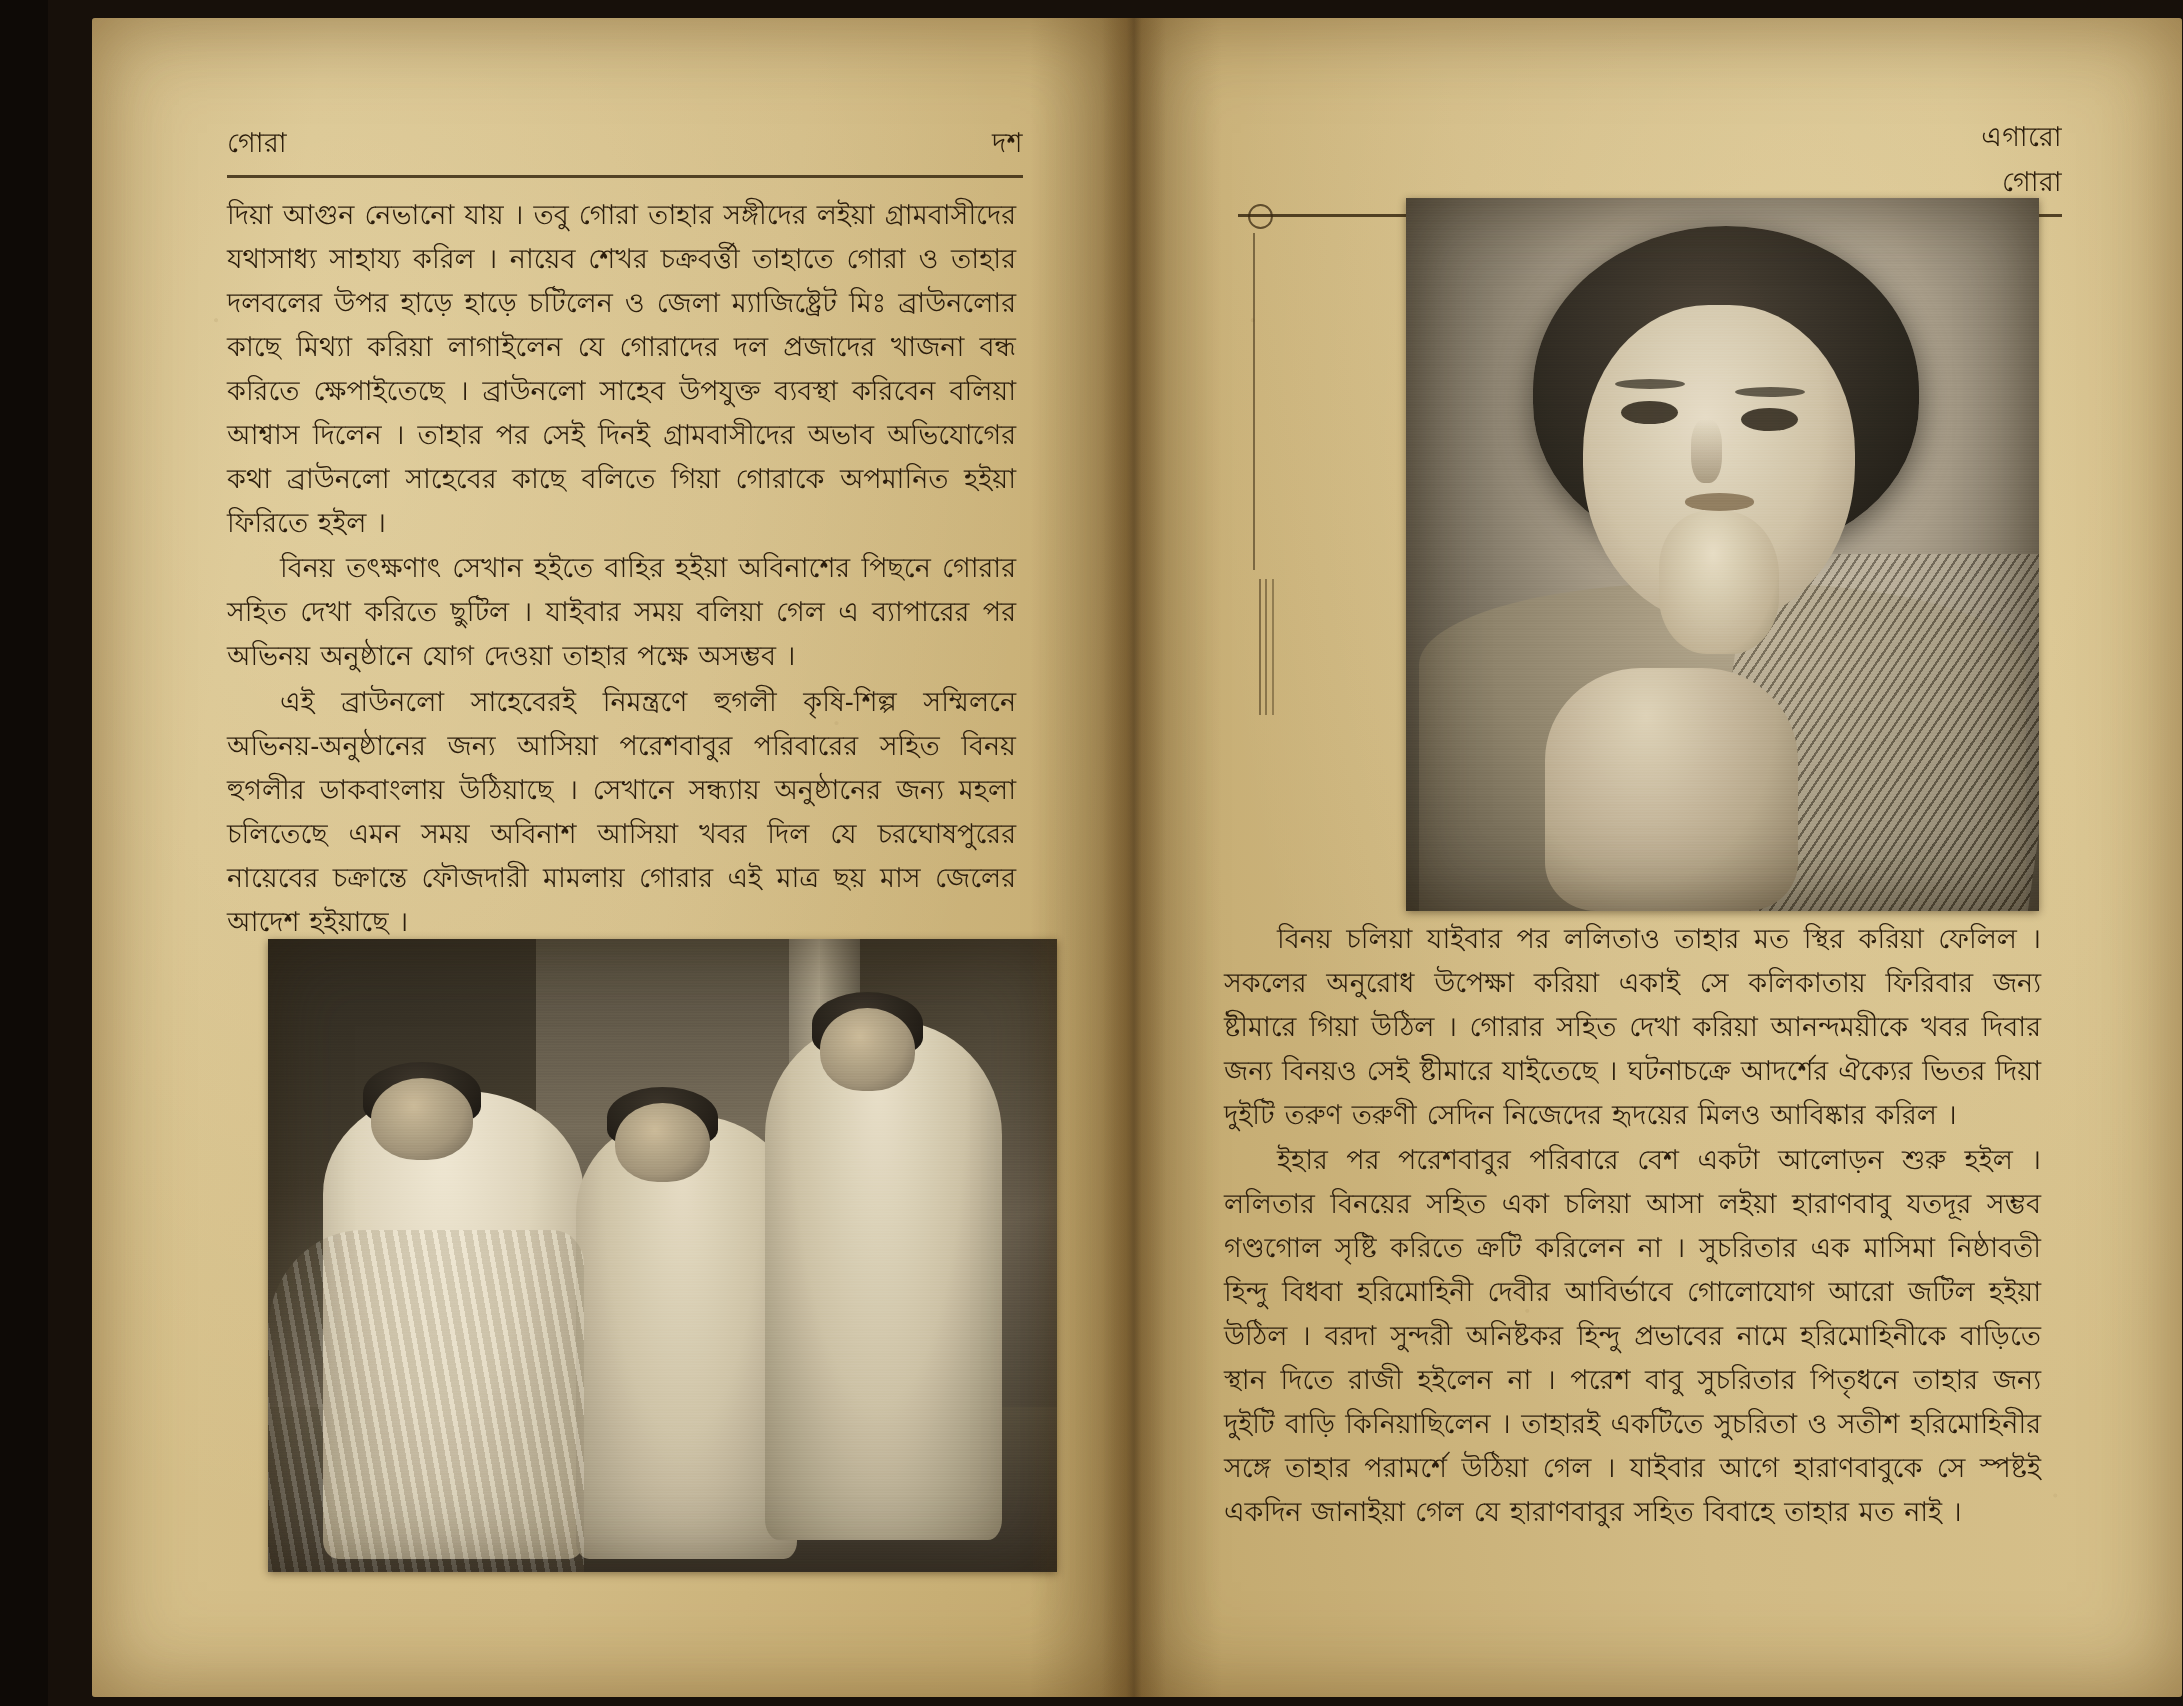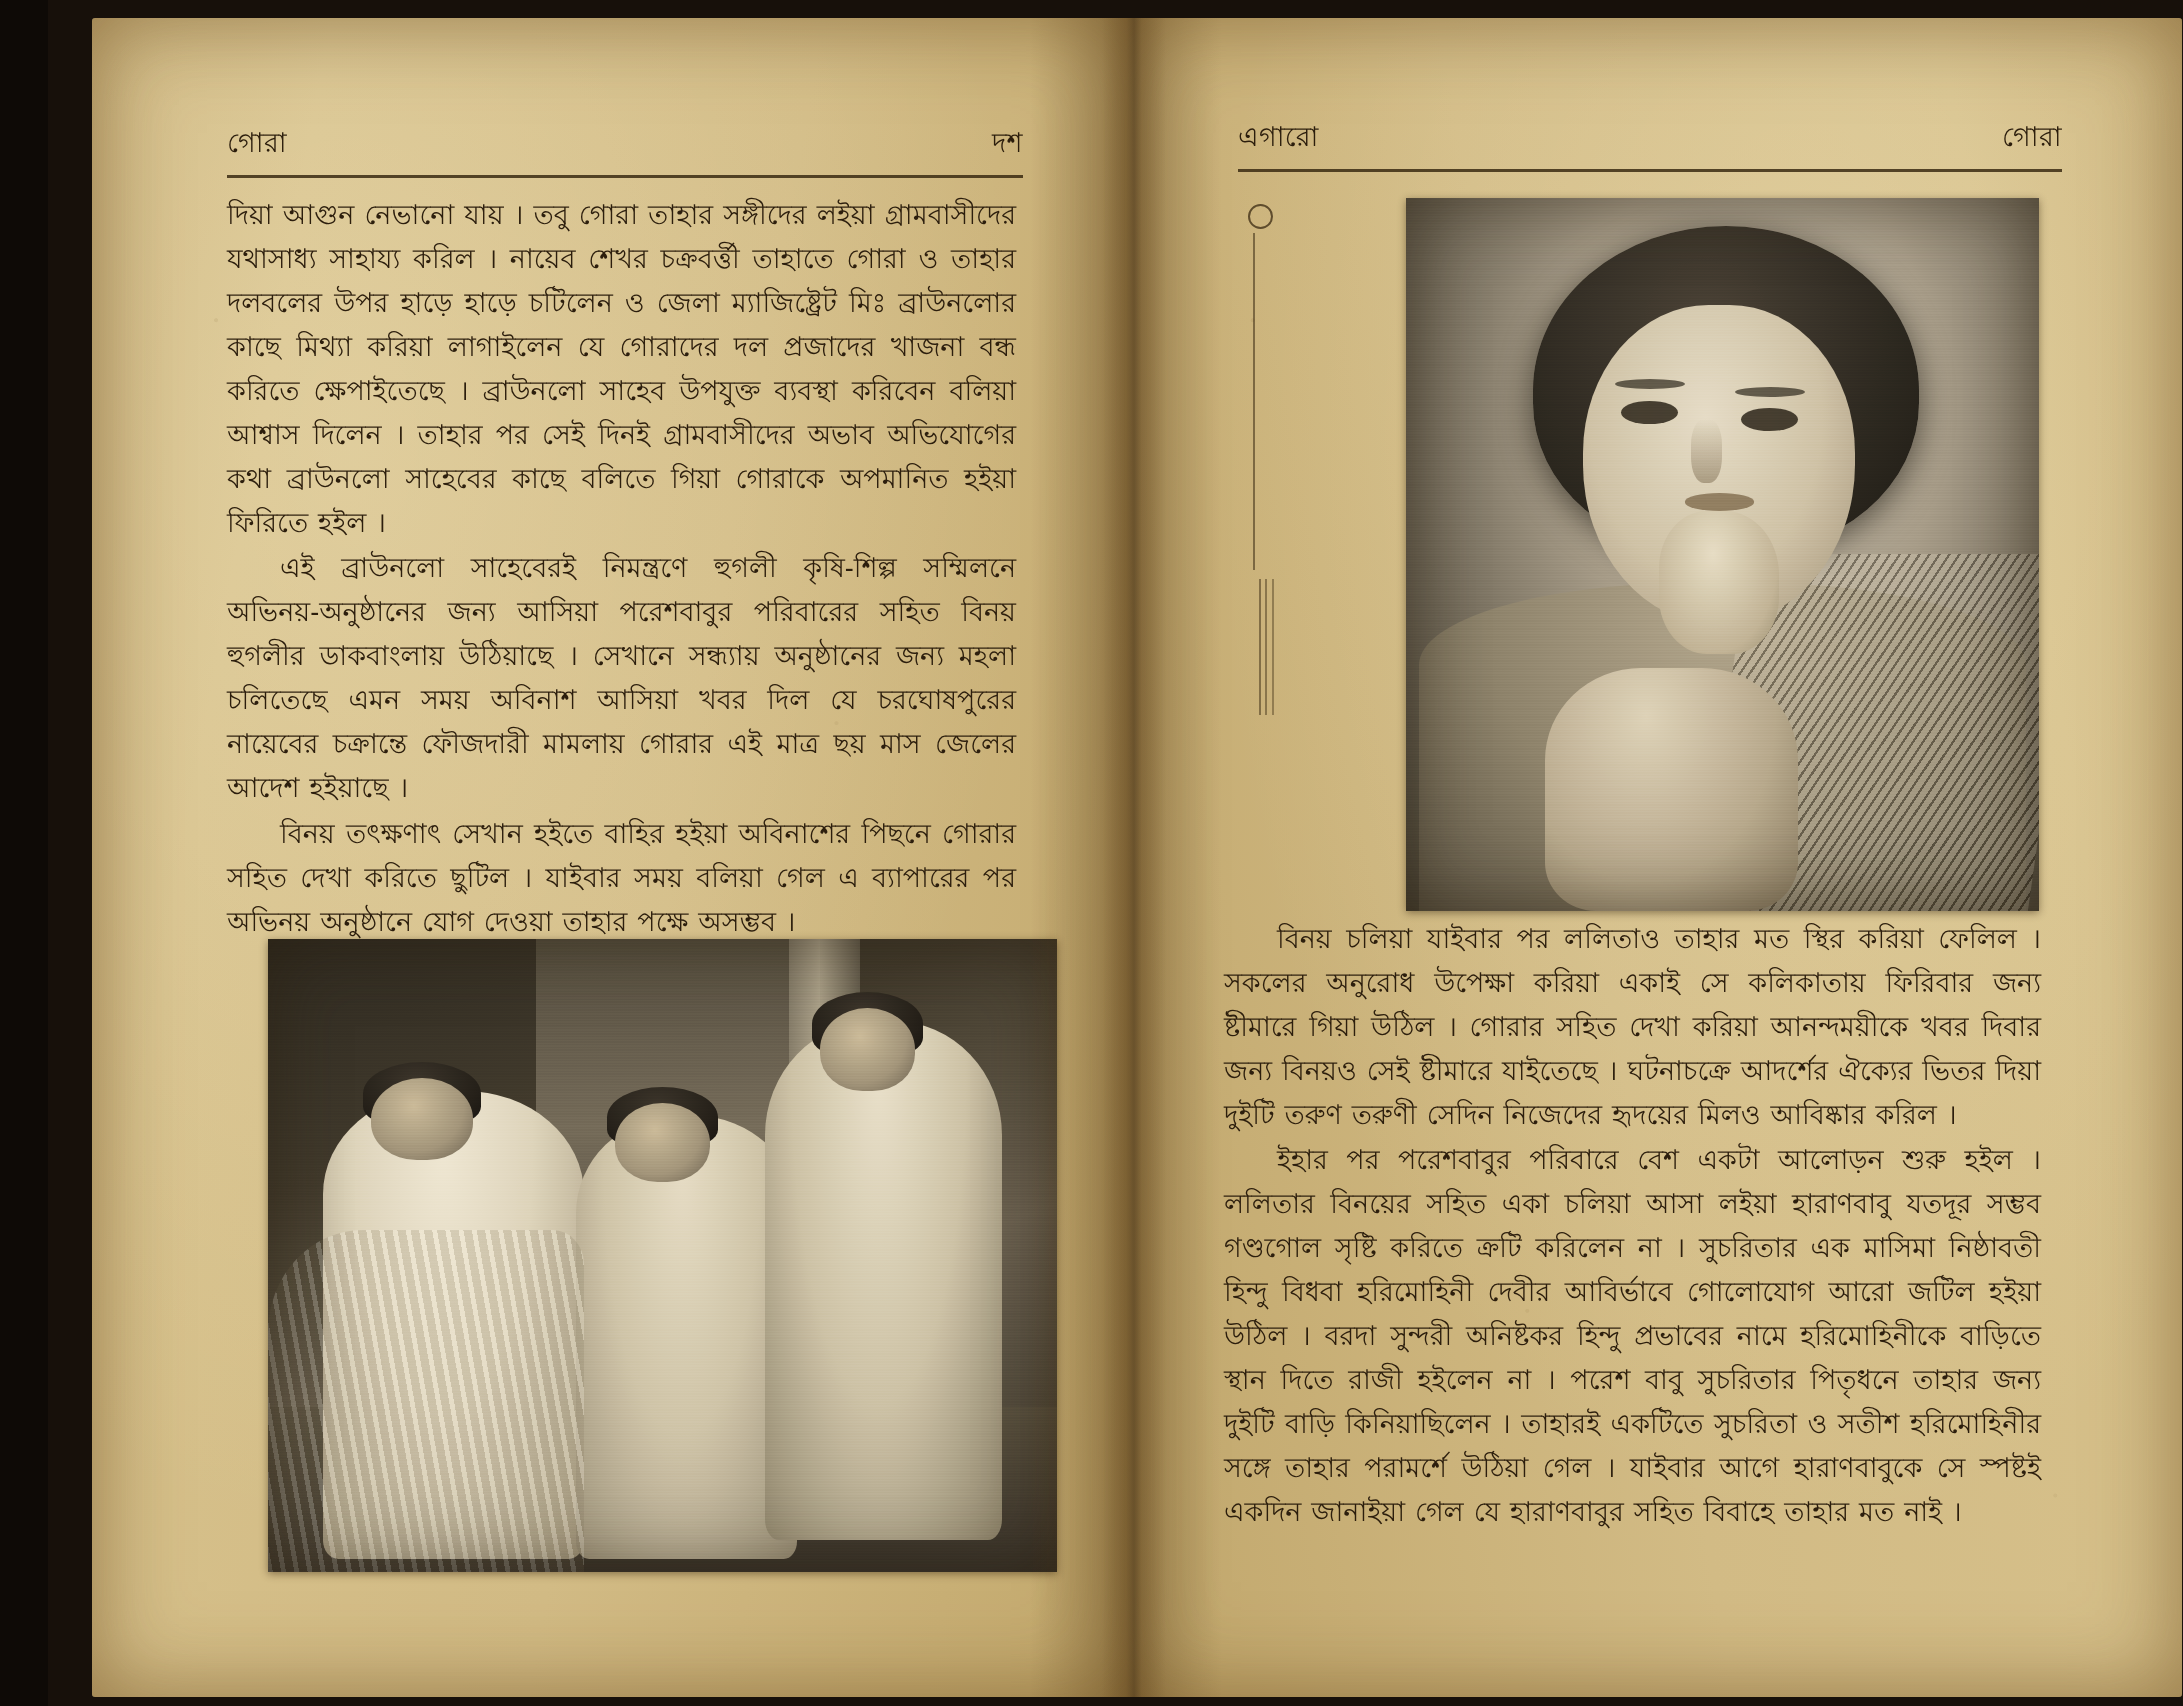--- a/index.html
+++ b/index.html
@@ -114,21 +114,21 @@
     position: absolute;
     left: 0;
     right: 0;
     bottom: -11.2px;
     height: 2.4px;
     background: #3a2a12;
     opacity: .85;
   }
 
   .page.left .runhead { left: 135px; right: 103px; top: 104px; }
-  .page.right .runhead { left: 112px; right: 120px; top: 98px; }
+  .page.right .runhead { left: 112px; right: 120px; top: 98px; flex-direction: column; }
 
   
   .col {
     position: absolute;
     color: #2c1e0d;
     font-family: "Liberation Sans", sans-serif;
     font-size: 27px;
     line-height: 44px;
     text-align: justify;
     text-justify: inter-word;
@@ -363,22 +363,22 @@
       <div class="grain"></div>
 
       <div class="runhead">
         <span>গোরা</span>
         <span>দশ</span>
         <span class="rule"></span>
       </div>
 
       <div class="col">
         <p>দিয়া আগুন নেভানো যায় । তবু গোরা তাহার সঙ্গীদের লইয়া গ্রামবাসীদের যথাসাধ্য সাহায্য করিল । নায়েব শেখর চক্রবর্ত্তী তাহাতে গোরা ও তাহার দলবলের উপর হাড়ে হাড়ে চটিলেন ও জেলা ম্যাজিষ্ট্রেট মিঃ ব্রাউনলোর কাছে মিথ্যা করিয়া লাগাইলেন যে গোরাদের দল প্রজাদের খাজনা বন্ধ করিতে ক্ষেপাইতেছে । ব্রাউনলো সাহেব উপযুক্ত ব্যবস্থা করিবেন বলিয়া আশ্বাস দিলেন । তাহার পর সেই দিনই গ্রামবাসীদের অভাব অভিযোগের কথা ব্রাউনলো সাহেবের কাছে বলিতে গিয়া গোরাকে অপমানিত হইয়া ফিরিতে হইল ।</p>
+        <p class="indent">বিনয় তৎক্ষণাৎ সেখান হইতে বাহির হইয়া অবিনাশের পিছনে গোরার সহিত দেখা করিতে ছুটিল । যাইবার সময় বলিয়া গেল এ ব্যাপারের পর অভিনয় অনুষ্ঠানে যোগ দেওয়া তাহার পক্ষে অসম্ভব ।</p>
         <p class="indent">এই ব্রাউনলো সাহেবেরই নিমন্ত্রণে হুগলী কৃষি-শিল্প সম্মিলনে অভিনয়-অনুষ্ঠানের জন্য আসিয়া পরেশবাবুর পরিবারের সহিত বিনয় হুগলীর ডাকবাংলায় উঠিয়াছে । সেখানে সন্ধ্যায় অনুষ্ঠানের জন্য মহলা চলিতেছে এমন সময় অবিনাশ আসিয়া খবর দিল যে চরঘোষপুরের নায়েবের চক্রান্তে ফৌজদারী মামলায় গোরার এই মাত্র ছয় মাস জেলের আদেশ হইয়াছে ।</p>
-        <p class="indent">বিনয় তৎক্ষণাৎ সেখান হইতে বাহির হইয়া অবিনাশের পিছনে গোরার সহিত দেখা করিতে ছুটিল । যাইবার সময় বলিয়া গেল এ ব্যাপারের পর অভিনয় অনুষ্ঠানে যোগ দেওয়া তাহার পক্ষে অসম্ভব ।</p>
       </div>
 
       <div class="photo" id="photo-three-women">
         <div class="scene-bg"></div>
         <div class="scene-wall"></div>
         <div class="scene-pillar"></div>
         <div class="scene-floor"></div>
         <div class="figure fig-a"></div>
         <div class="figure fig-b"></div>
         <div class="figure fig-c"></div>

